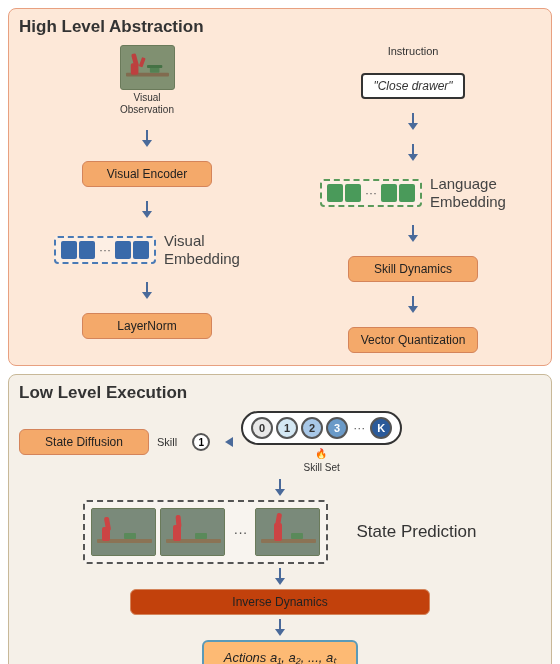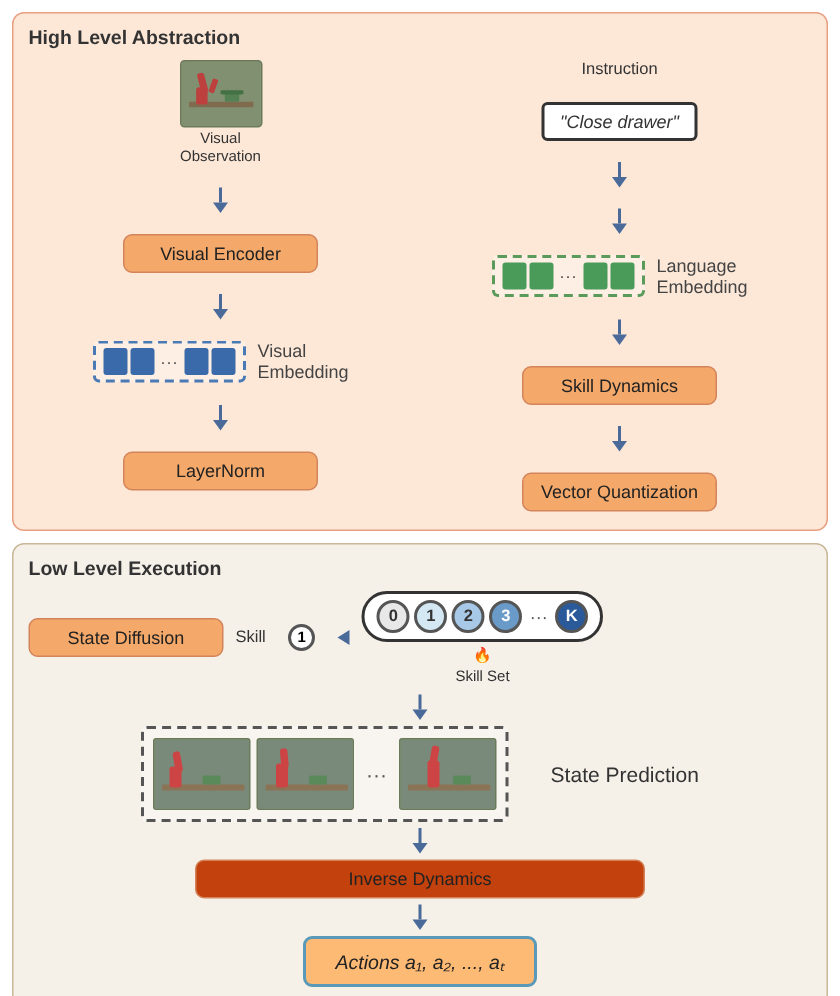--- a/index.html
+++ b/index.html
@@ -23,21 +23,21 @@
     .high-level-section {
       background: #fde8d8;
       border: 1.5px solid #e8a080;
       border-radius: 8px;
       padding: 8px 10px 12px 10px;
       position: relative;
       margin-bottom: 8px;
     }
 
     .section-label {
-      font-size: 13px;
+      font-size: 17px;
       font-weight: bold;
       color: #333;
       margin-bottom: 8px;
     }
 
     
     .low-level-section {
       background: #f5f0e8;
       border: 1.5px solid #c8b898;
       border-radius: 8px;
@@ -111,21 +111,21 @@
     .embed-block.blue { background: #3a6aaa; }
     .embed-block.green { background: #4a9a5a; }
 
     .embed-dots {
       font-size: 12px;
       color: #555;
       margin: 0 2px;
     }
 
     .embed-label {
-      font-size: 12px;
+      font-size: 15px;
       color: #444;
       margin-left: 4px;
       text-align: left;
       line-height: 1.2;
     }
 
     
     .visual-obs-container {
       display: flex;
       flex-direction: column;
@@ -251,21 +251,21 @@
     }
 
     
     .embed-row {
       display: flex;
       align-items: center;
       gap: 4px;
     }
 
     .state-prediction-label {
-      font-size: 14px;
+      font-size: 17px;
       color: #333;
       margin-left: 20px;
     }
 
     .ll-col-left {
       display: flex;
       flex-direction: column;
       align-items: center;
       gap: 4px;
       flex: 0 0 120px;

